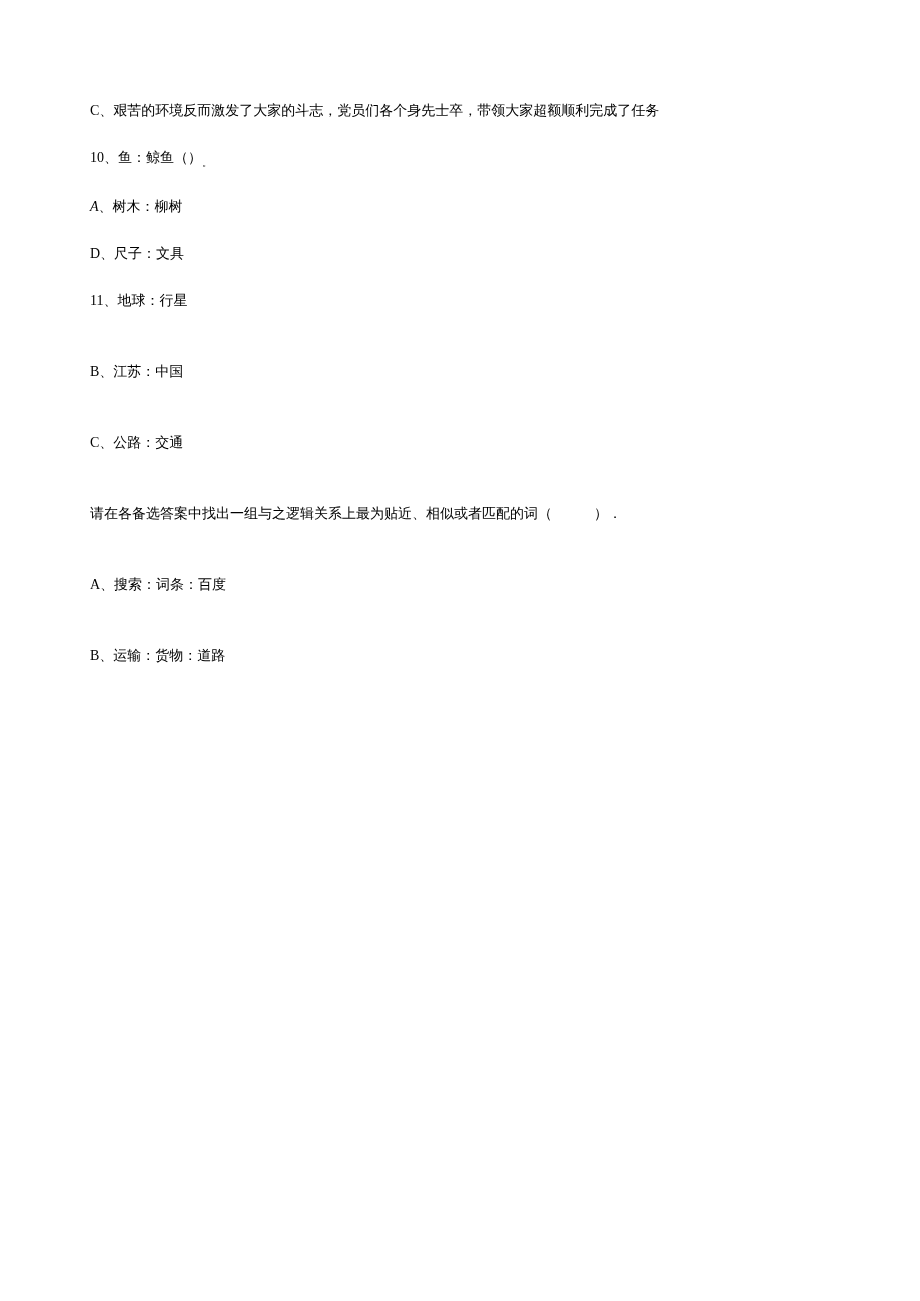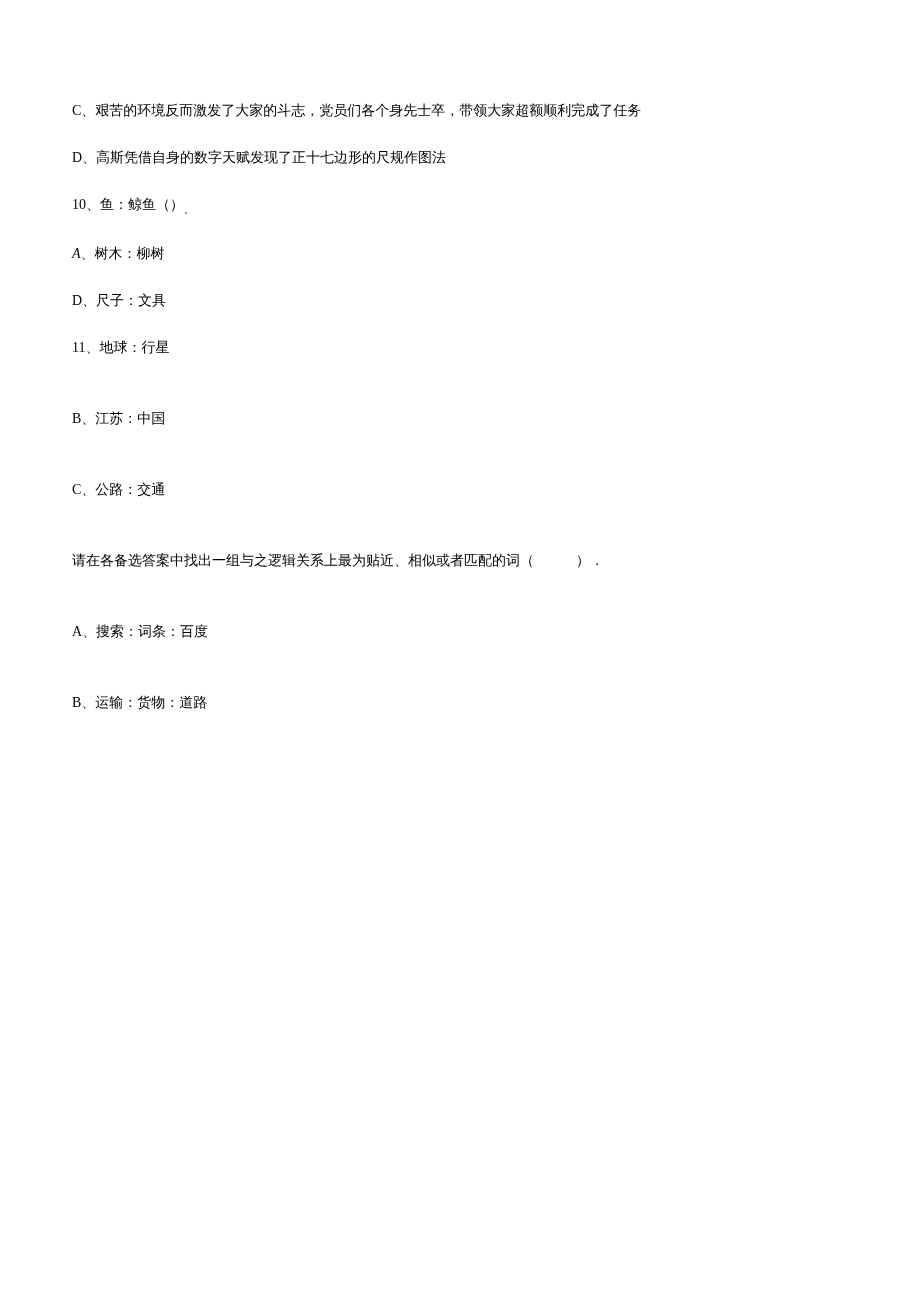--- a/index.html
+++ b/index.html
@@ -5,21 +5,21 @@
   html, body {
     margin: 0;
     padding: 0;
     width: 920px;
     background: #ffffff;
     font-family: "SimSun", "宋体", serif;
     font-size: 14px;
     color: #000000;
   }
   .page {
-    padding: 100px 150px 100px 72px;
+    padding: 100px 150px 100px 90px;
     line-height: 1.5;
   }
   .line {
     margin-bottom: 26px;
   }
   .line-wide {
     margin-bottom: 50px;
     margin-top: 20px;
   }
   .bold-latin {
@@ -37,23 +37,20 @@
 </style>
 </head>
 <body>
 
 <div class="page">
 
   <div class="line">
     <span class="bold-latin"></span><span>C、艰苦的环境反而激发了大家的斗志，党员们各个身先士卒，带领大家超额顺利完成了任务</span>
   </div>
 
-  <div class="line">
-    <span>D、高斯凭借自身的数字天赋发现了正十七边形的尺规作图法</span>
-  </div>
 
   <div class="line">
     <span class="bold-latin"></span><span>10、鱼：鲸鱼（）</span><span class="sub">。</span>
   </div>
 
   <div class="line">
     <span class="italic-latin">A</span><span>、树木：柳树</span>
   </div>
 
 

